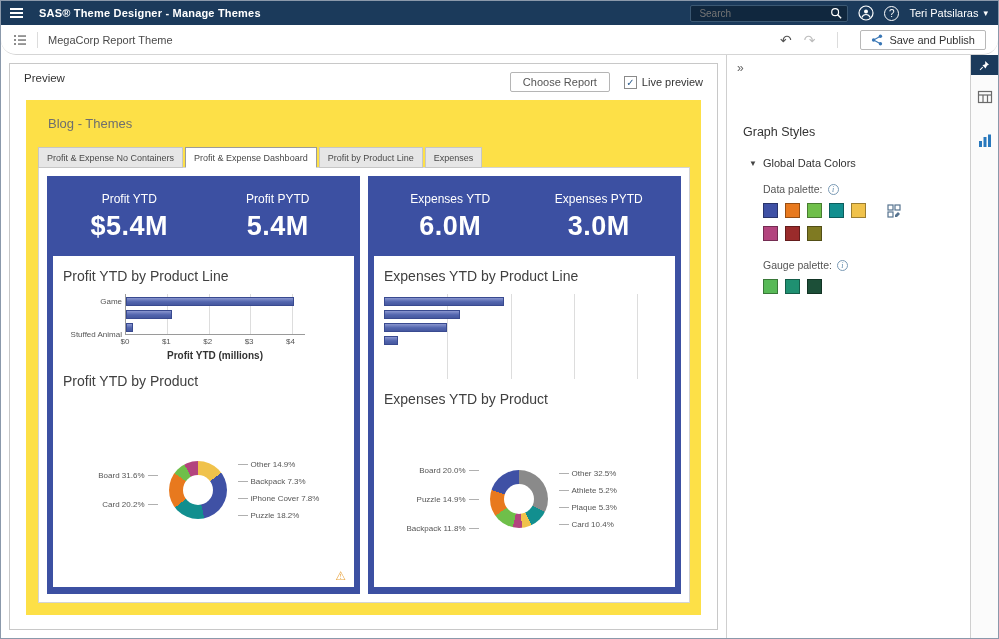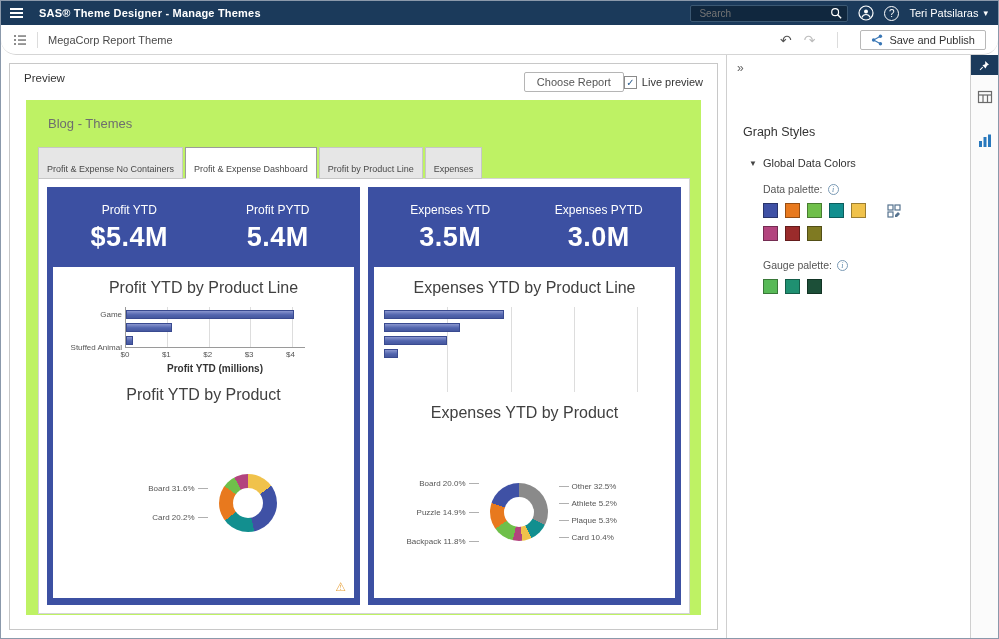--- a/index.html
+++ b/index.html
@@ -31,47 +31,47 @@
   .redo { font-size: 14px; color: #bdbdbd; }
   .save-btn { display: flex; align-items: center; gap: 6px; border: 1px solid #b8b8b8; background: #fff;
               padding: 3px 10px; font-size: 11px; color: #333; border-radius: 2px; cursor: pointer; }
 
   
   .content { flex: 1; display: flex; min-height: 0; }
   .preview-area { flex: 1; padding: 8px; min-width: 0; }
   .preview-box { height: 100%; border: 1px solid #c8c8c8; display: flex; flex-direction: column; background: #fff; }
   .preview-header { display: flex; padding: 8px 14px 6px; flex: none; }
   .preview-label { font-size: 11.5px; color: #333; }
-  .preview-controls { margin-left: auto; display: flex; align-items: center; }
+  .preview-controls { margin-left: auto; display: flex; align-items: center; gap: 14px; }
   .choose-btn { border: 1px solid #b5b5b5; background: #fff; color: #555; font-size: 11px;
                 padding: 3px 12px; border-radius: 2px; cursor: pointer; }
   .chk-wrap { display: flex; align-items: center; gap: 5px; cursor: pointer; }
   .chk { width: 13px; height: 13px; border: 1px solid #8a8a8a; background: #fff; font-size: 10px;
          line-height: 11px; text-align: center; color: transparent; }
   .chk.checked { color: #2e5e8f; }
   .chk-label { font-size: 11px; color: #333; }
 
-  .gray-area { flex: 1; margin: 2px 16px 14px; background: #bef264; display: flex; flex-direction: column; min-height: 0; }
+  .gray-area { flex: 1; margin: 2px 16px 14px; background: #fde047; display: flex; flex-direction: column; min-height: 0; }
   .section-title { font-size: 13px; color: #6e6e6e; margin: 16px 0 16px 22px; }
   .tabs { display: flex; gap: 2px; margin: 0 0 -1px 12px; position: relative; z-index: 2; }
-  .tab { font-size: 9px; padding: 16px 8px 4px; background: #e6e6e6; border: 1px solid #c6c6c6;
+  .tab { font-size: 9px; padding: 5px 8px 4px; background: #e6e6e6; border: 1px solid #c6c6c6;
          color: #4a4a4a; cursor: pointer; white-space: nowrap; }
   .tab.active { background: #fff; border-color: #9b9b9b; border-bottom-color: #fff; }
   .dash-container { width: 652px; height: 436px; margin-left: 12px; background: #fff;
                     border: 1px solid #d4d4d4; display: flex; gap: 8px; padding: 8px; flex: none; }
 
   
   .dash-panel { width: 328px; background: #3c50a2; padding: 0 6px 7px; display: flex; flex-direction: column; }
   .kpi-row { display: flex; padding: 16px 2px 14px; flex: none; }
   .kpi { flex: 1; text-align: center; color: #fff; }
   .kpi-label { font-size: 12px; margin-bottom: 5px; }
   .kpi-value { font-size: 27px; font-weight: bold; letter-spacing: .5px; }
   .dash-card { background: #fff; flex: 1; position: relative; padding: 10px 10px 6px;
                display: flex; flex-direction: column; min-height: 0; }
-  .chart-title { font-size: 16px; color: #404040; margin: 2px 0 10px; flex: none; text-align: center; }
+  .chart-title { font-size: 14px; color: #404040; margin: 2px 0 10px; flex: none; }
   .donut-title { margin-top: 12px; }
   .warning { position: absolute; right: 8px; bottom: 4px; color: #e8a33d; font-size: 12px; }
 
   
   .plot { position: relative; flex: none; }
   .plot.axes { border-left: 1px solid #9a9a9a; border-bottom: 1px solid #9a9a9a; }
   .plot .grid { position: absolute; top: 0; bottom: 0; width: 1px; background: #ddd; }
   .plot .bar { position: absolute; left: 0; height: 9px; border: 1px solid #394a90;
                background: linear-gradient(180deg, #8a96cf 0%, #5265ae 55%, #46589f 100%); }
   .plot .cat { position: absolute; left: -62px; width: 58px; text-align: right; font-size: 8px;
@@ -242,31 +242,37 @@
                     <div class="xlabel" style="width: 180px; margin-left: 62px;">Profit YTD (millions)</div>
                   </div>
                 <div class="chart-title donut-title">Profit YTD by Product</div>
                 <div class="chart-host donut-host">
                     <div class="donut-wrap">
                       <div class="dlabels left">
                         <span class="dlabel">Board 31.6%<i class="dash"></i></span>
                         <span class="dlabel">Card 20.2%<i class="dash"></i></span>
                       </div>
                       <div class="donut" style="background: conic-gradient(rgb(240, 194, 75) 0deg, rgb(240, 194, 75) 53.6deg, rgb(63, 81, 165) 53.6deg, rgb(63, 81, 165) 167.4deg, rgb(18, 143, 143) 167.4deg, rgb(18, 143, 143) 232.9deg, rgb(232, 121, 30) 232.9deg, rgb(232, 121, 30) 305.6deg, rgb(111, 191, 74) 305.6deg, rgb(111, 191, 74) 331.9deg, rgb(179, 68, 126) 331.9deg, rgb(179, 68, 126) 360deg);"></div>
+                      <div class="dlabels right">
+                        <span class="dlabel"><i class="dash"></i>Other 14.9%</span>
+                        <span class="dlabel"><i class="dash"></i>Backpack 7.3%</span>
+                        <span class="dlabel"><i class="dash"></i>iPhone Cover 7.8%</span>
+                        <span class="dlabel"><i class="dash"></i>Puzzle 18.2%</span>
+                      </div>
                     </div>
                   </div>
                 <span class="warning">⚠</span>
               </div>
             </section>
 
             <section class="dash-panel">
               <div class="kpi-row">
                 <div class="kpi">
                   <div class="kpi-label">Expenses YTD</div>
-                  <div class="kpi-value">3.5M</div>
+                  <div class="kpi-value">6.0M</div>
                 </div>
                 <div class="kpi">
                   <div class="kpi-label">Expenses PYTD</div>
                   <div class="kpi-value">3.0M</div>
                 </div>
               </div>
               <div class="dash-card">
                 <div class="chart-title">Expenses YTD by Product Line</div>
                 <div class="chart-host">
                     <div class="plot" style="width: 272px; height: 85px; margin-left: 0px;">

